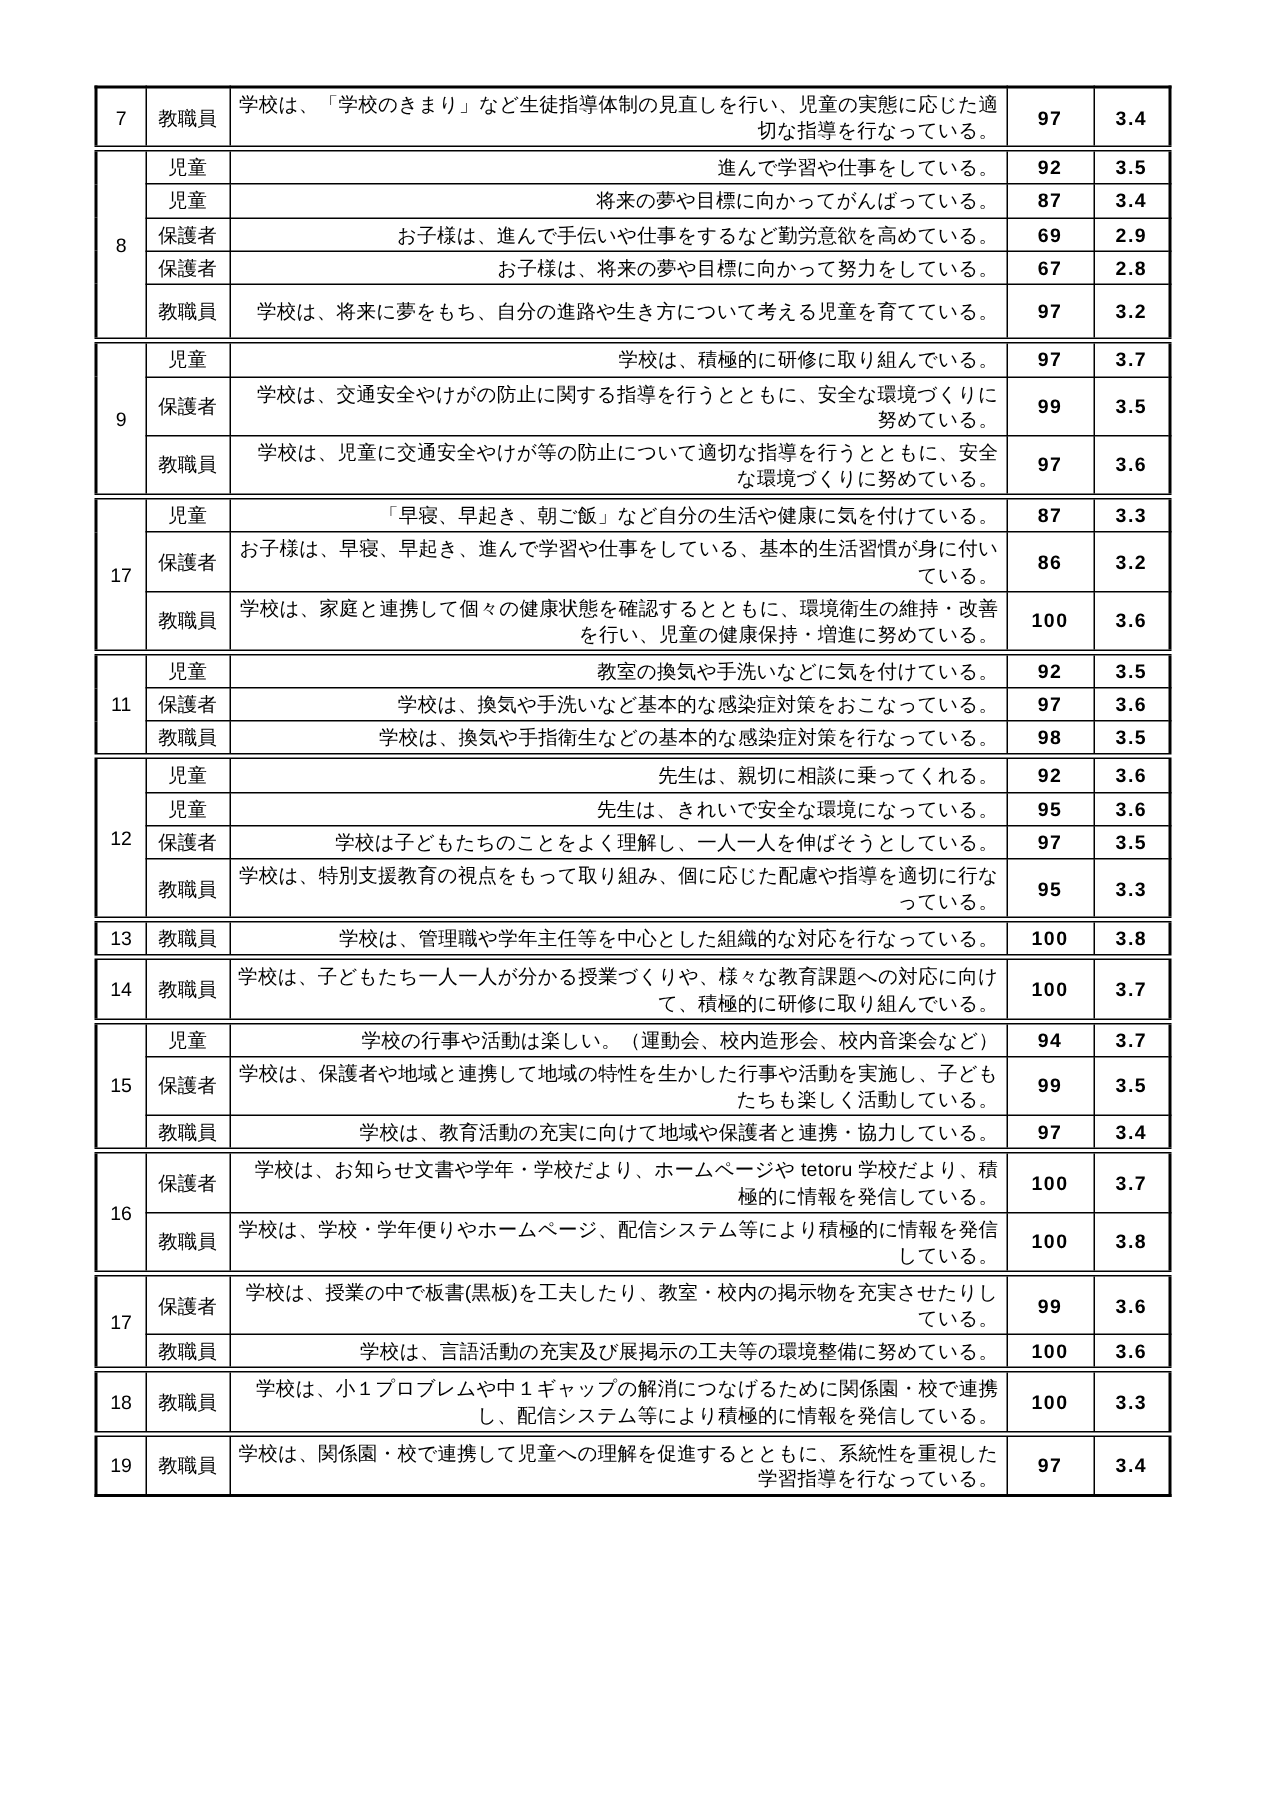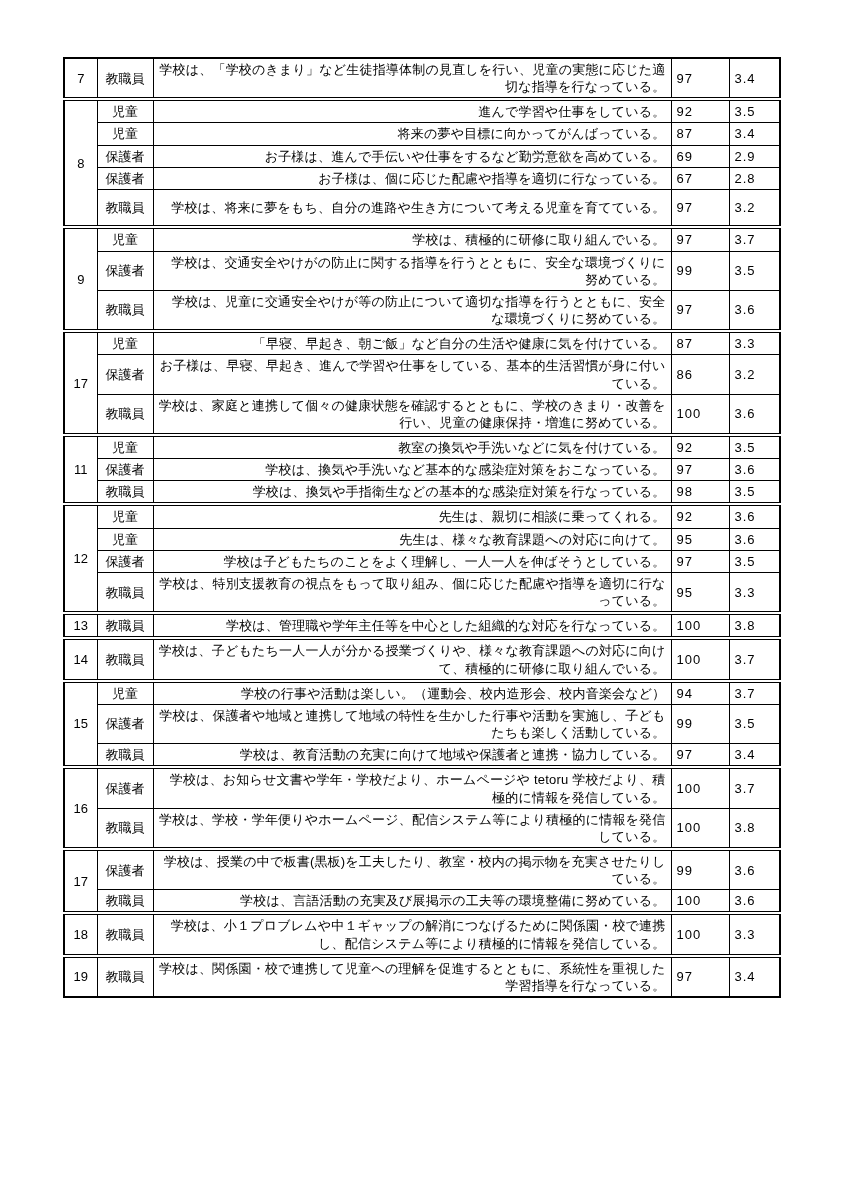--- a/index.html
+++ b/index.html
@@ -50,22 +50,23 @@
     text-align: center;
     padding: 2px 2px;
     margin-top: 44px;
   }
   td.c-q {
     text-align: right;
     padding: 2px 7px;
     letter-spacing: 0.2px;
   }
   td.c-pct, td.c-avg {
-    text-align: left;
+    text-align: center;
     letter-spacing: 1px;
+    font-weight: bold;
   }
   tr.h1 { height: 21px; }
   tr.h2 { height: 38px; }
 </style>
 </head>
 <body>
 
 <div class="page">
   <table class="survey">
     <colgroup>
@@ -97,21 +98,21 @@
           <td class="c-avg">3.4</td>
         </tr>
         <tr class="h1">
           <td class="c-who">保護者</td>
           <td class="c-q">お子様は、進んで手伝いや仕事をするなど勤労意欲を高めている。</td>
           <td class="c-pct">69</td>
           <td class="c-avg">2.9</td>
         </tr>
         <tr class="h1">
           <td class="c-who">保護者</td>
-          <td class="c-q">お子様は、個に応じた配慮や指導を適切に行なっている。</td>
+          <td class="c-q">お子様は、将来の夢や目標に向かって努力をしている。</td>
           <td class="c-pct">67</td>
           <td class="c-avg">2.8</td>
         </tr>
         <tr class="h2">
           <td class="c-who">教職員</td>
           <td class="c-q">学校は、将来に夢をもち、自分の進路や生き方について考える児童を育てている。</td>
           <td class="c-pct">97</td>
           <td class="c-avg">3.2</td>
         </tr>
         <tr class="group-start h1">
@@ -141,21 +142,21 @@
           <td class="c-avg">3.3</td>
         </tr>
         <tr class="h2">
           <td class="c-who">保護者</td>
           <td class="c-q">お子様は、早寝、早起き、進んで学習や仕事をしている、基本的生活習慣が身に付いている。</td>
           <td class="c-pct">86</td>
           <td class="c-avg">3.2</td>
         </tr>
         <tr class="h2">
           <td class="c-who">教職員</td>
-          <td class="c-q">学校は、家庭と連携して個々の健康状態を確認するとともに、学校のきまり・改善を行い、児童の健康保持・増進に努めている。</td>
+          <td class="c-q">学校は、家庭と連携して個々の健康状態を確認するとともに、環境衛生の維持・改善を行い、児童の健康保持・増進に努めている。</td>
           <td class="c-pct">100</td>
           <td class="c-avg">3.6</td>
         </tr>
         <tr class="group-start h1">
           <td class="c-no" rowspan="3">11</td>
           <td class="c-who">児童</td>
           <td class="c-q">教室の換気や手洗いなどに気を付けている。</td>
           <td class="c-pct">92</td>
           <td class="c-avg">3.5</td>
         </tr>
@@ -173,21 +174,21 @@
         </tr>
         <tr class="group-start h1">
           <td class="c-no" rowspan="4">12</td>
           <td class="c-who">児童</td>
           <td class="c-q">先生は、親切に相談に乗ってくれる。</td>
           <td class="c-pct">92</td>
           <td class="c-avg">3.6</td>
         </tr>
         <tr class="h1">
           <td class="c-who">児童</td>
-          <td class="c-q">先生は、様々な教育課題への対応に向けて。</td>
+          <td class="c-q">先生は、きれいで安全な環境になっている。</td>
           <td class="c-pct">95</td>
           <td class="c-avg">3.6</td>
         </tr>
         <tr class="h1">
           <td class="c-who">保護者</td>
           <td class="c-q">学校は子どもたちのことをよく理解し、一人一人を伸ばそうとしている。</td>
           <td class="c-pct">97</td>
           <td class="c-avg">3.5</td>
         </tr>
         <tr class="h2">

